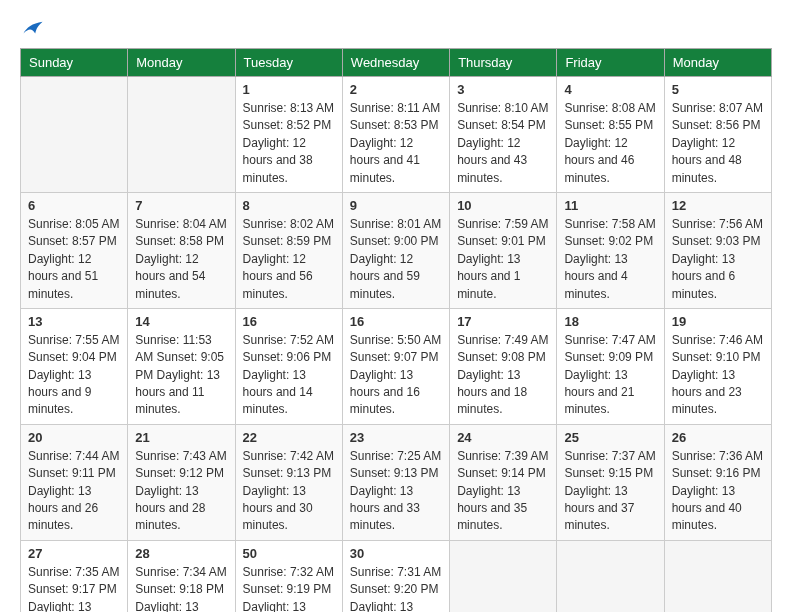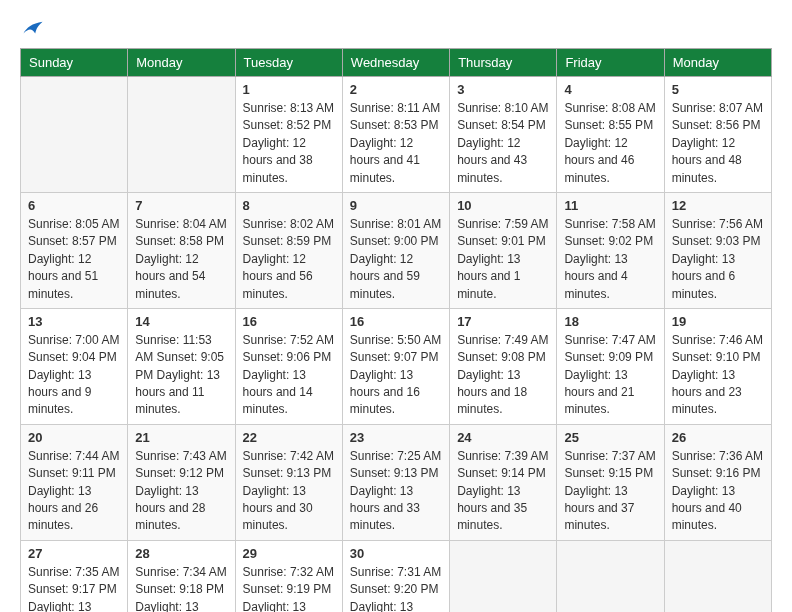--- a/index.html
+++ b/index.html
@@ -197,21 +197,21 @@
         <td>
           <span class="day-number">12</span>
           <div class="day-info">Sunrise: 7:56 AM
 Sunset: 9:03 PM
 Daylight: 13 hours and 6 minutes.</div>
         </td>
       </tr>
       <tr>
         <td>
           <span class="day-number">13</span>
-          <div class="day-info">Sunrise: 7:00 AM
+          <div class="day-info">Sunrise: 7:55 AM
 Sunset: 9:04 PM
 Daylight: 13 hours and 9 minutes.</div>
         </td>
         <td>
           <span class="day-number">14</span>
           <div class="day-info">Sunrise: 11:53 AM
 Sunset: 9:05 PM
 Daylight: 13 hours and 11 minutes.</div>
         </td>
         <td>
@@ -296,21 +296,21 @@
 Sunset: 9:17 PM
 Daylight: 13 hours and 42 minutes.</div>
         </td>
         <td>
           <span class="day-number">28</span>
           <div class="day-info">Sunrise: 7:34 AM
 Sunset: 9:18 PM
 Daylight: 13 hours and 44 minutes.</div>
         </td>
         <td>
-          <span class="day-number">29</span>
+          <span class="day-number">50</span>
           <div class="day-info">Sunrise: 7:32 AM
 Sunset: 9:19 PM
 Daylight: 13 hours and 47 minutes.</div>
         </td>
         <td>
           <span class="day-number">30</span>
           <div class="day-info">Sunrise: 7:31 AM
 Sunset: 9:20 PM
 Daylight: 13 hours and 49 minutes.</div>
         </td>

